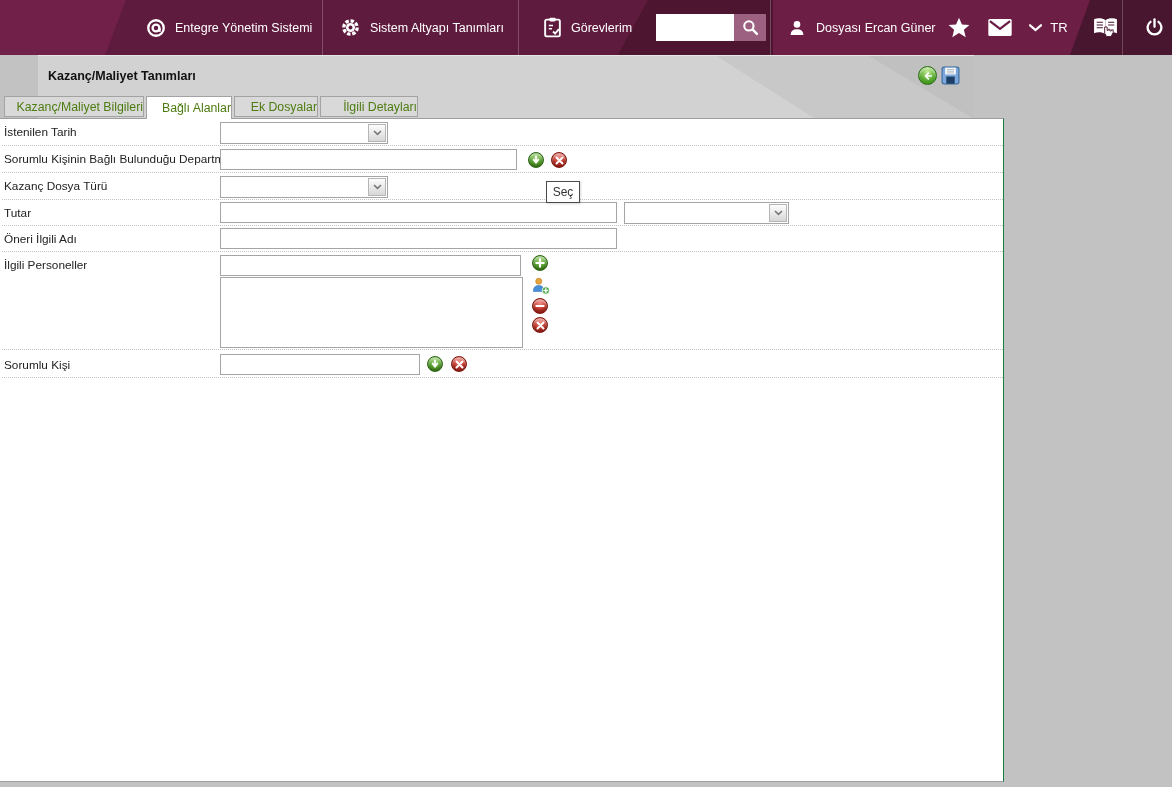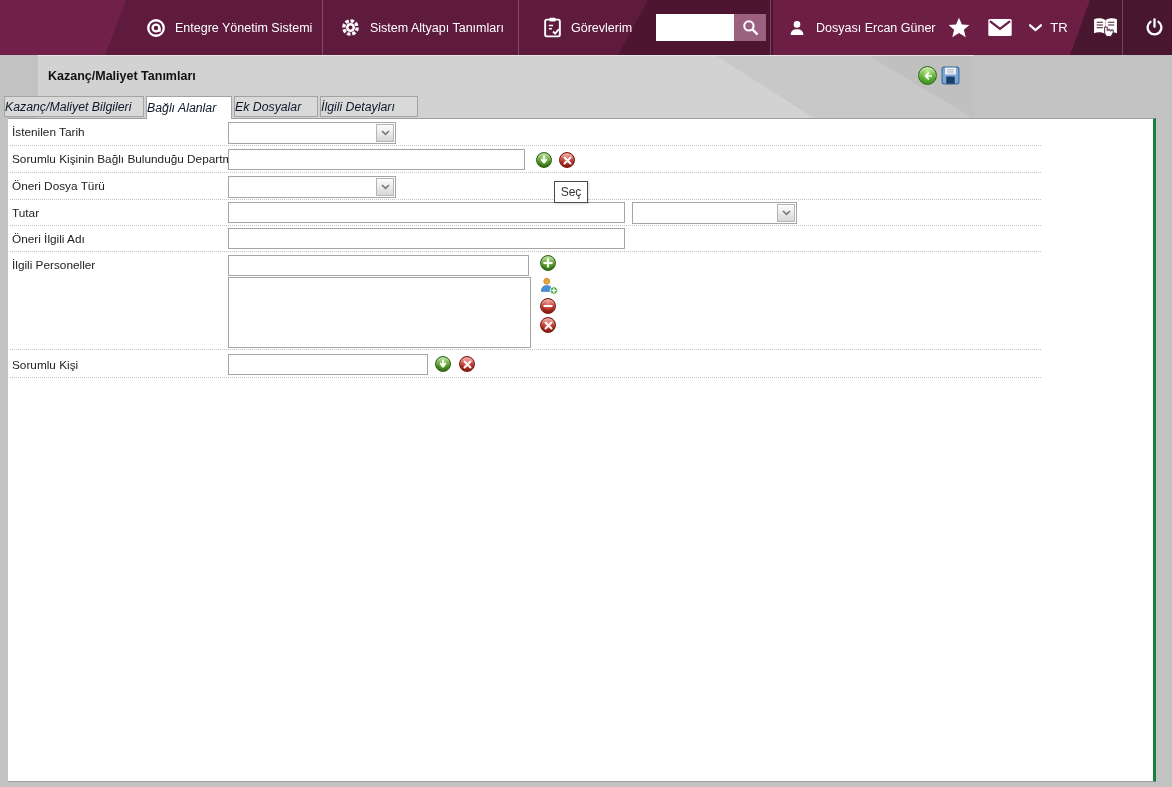--- a/index.html
+++ b/index.html
@@ -29,24 +29,24 @@
   
   .pageheader { position:absolute; top:55px; left:0; width:936px; height:63px; background:#d2d2d2; border-top:1px solid #e6e6e6;margin-left:38px; }
   .hdr-deco1 { position:absolute; right:0; top:0; width:330px; height:63px; background:#c8c8c8; clip-path:polygon(100% 0,100% 100%,52% 100%,22% 0); }
   .hdr-deco2 { position:absolute; right:0; top:0; width:150px; height:63px; background:#c0c0c0; clip-path:polygon(100% 0,100% 100%,30% 0); }
   .page-title { position:absolute; left:10px; top:13px; font-size:12.5px; font-weight:bold; color:#111; }
   .hdr-actions { position:absolute; right:14px; top:10px; display:flex; gap:4px; align-items:center; }
   .btn-back { width:19px; height:19px; border-radius:50%; background:radial-gradient(circle at 50% 28%, #c2ed96, #54a62d 60%, #2e7d12); border:1px solid #2a6e10; display:flex; align-items:center; justify-content:center; cursor:pointer; box-shadow:inset 0 2px 2px rgba(255,255,255,.55); }
   .btn-save { width:19px; height:19px; cursor:pointer; display:flex; align-items:center; justify-content:center; }
   
   .tabs { position:absolute; top:96px; left:4px; display:flex; gap:2px; z-index:10; }
-  .tab { height:21px; background:#d9d9d9; border:1px solid #a3a3a3; display:flex; align-items:center; justify-content:flex-start; font-size:12.3px; color:#0f172a; cursor:pointer;font-style:italic; }
+  .tab { height:21px; background:#d9d9d9; border:1px solid #a3a3a3; display:flex; align-items:center; justify-content:flex-end; font-size:12.3px; color:#4d7c0f; cursor:pointer; }
   .tab.active { height:23px; background:#fff; border-bottom:none; position:relative; z-index:12; }
   
-  .content { position:absolute; top:118px; left:8px; width:1148px; height:664px; background:#fff; border-top:1px solid #9e9e9e; border-bottom:1px solid #9e9e9e; border-right:3px solid #15803d; z-index:8; }
+  .content { position:absolute; top:118px; left:0; width:1004px; height:664px; background:#fff; border-top:1px solid #9e9e9e; border-bottom:1px solid #9e9e9e; border-right:1px solid #15803d; z-index:8; }
   .row { position:absolute; left:2px; width:1031px; border-bottom:1px dotted #c3c3c3; }
   .flabel { position:absolute; left:4px; font-size:11.8px; color:#222; white-space:nowrap; }
   .tinput { position:absolute; height:21px; border:1px solid #a5a5a5; background:#fff; font-size:12px; padding:0 4px; font-family:"Liberation Sans",sans-serif; }
   .sel { position:absolute; height:22px; border:1px solid #a5a5a5; background:#fff; cursor:pointer; }
   .sel-btn { position:absolute; right:1px; top:1px; bottom:1px; width:18px; background:linear-gradient(#fdfdfd,#d7d7d7); border:1px solid #b5b5b5; display:flex; align-items:center; justify-content:center; }
   .listbox { position:absolute; border:1px solid #a5a5a5; background:#fff; }
   .ic { position:absolute; width:16px; height:16px; border-radius:50%; display:flex; align-items:center; justify-content:center; cursor:pointer; box-shadow:inset 0 2px 2px rgba(255,255,255,.5), inset 0 -2px 3px rgba(0,0,0,.25); }
   .ic.green { background:radial-gradient(circle at 50% 28%, #a6d97f, #57a02e 55%, #337014); border:1px solid #2c6310; }
   .ic.red   { background:radial-gradient(circle at 50% 28%, #ef9089, #c03327 55%, #8e1b12); border:1px solid #7c150d; }
   .ic-person { position:absolute; width:18px; height:18px; cursor:pointer; }
@@ -239,21 +239,21 @@
     </span>
   </div>
   <div class="ic red" style="left:551px; top:33px">
     <span style="display:flex">
       <svg width="9" height="9" viewBox="0 0 9 9">
           <path d="M1.5 1.5 L7.5 7.5 M7.5 1.5 L1.5 7.5" stroke="#fff" stroke-width="2" stroke-linecap="round"></path>
         </svg>
     </span>
   </div>
 
-  <div class="flabel" style="top:60px">Öneri Dosya Türü</div>
+  <div class="flabel" style="top:60px">Kazanç Dosya Türü</div>
   <div class="sel" style="left:220px; top:57px; width:168px">
     <span></span>
     <span class="sel-btn">
       <svg width="9" height="6" viewBox="0 0 9 6">
           <path d="M1 1 L4.5 4.4 L8 1" stroke="#777" stroke-width="1.6" fill="none"></path>
         </svg>
     </span>
   </div>
   <div class="tooltip">
     <span>Seç</span>

